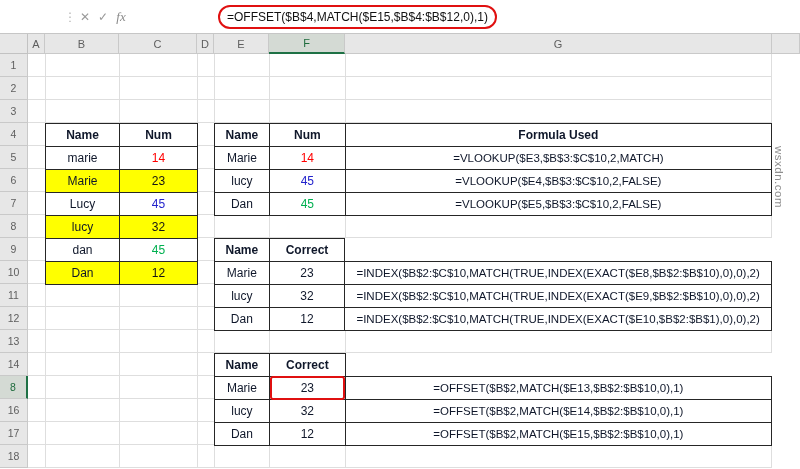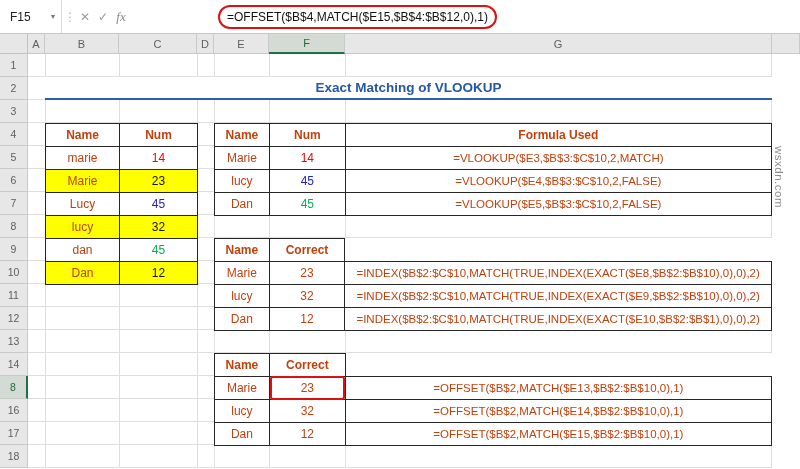--- a/index.html
+++ b/index.html
@@ -42,42 +42,38 @@
     background-repeat: repeat, no-repeat, no-repeat, no-repeat, no-repeat, no-repeat, no-repeat, no-repeat;
     background-size: auto, 1px 100%, 1px 100%, 1px 100%, 1px 100%, 1px 100%, 1px 100%, 1px 100%;
     background-position: 0 0, 17px 0, 91px 0, 169px 0, 186px 0, 241px 0, 317px 0, 743px 0;
   }
 
   .title { position:absolute; left:17px; top:23px; width:727px; height:23px; display:flex; align-items:center;
            justify-content:center; font-weight:bold; font-size:13.5px; color:#2457a8; border-bottom:2px solid #2e5ea8;
            background:#fff; }
 
   table.tbl { position:absolute; border-collapse:collapse; table-layout:fixed; background:#fff; }
-  .tbl th, .tbl td { border:1px solid #262626; text-align:center; font-size:12px; color:#c2410c;
+  .tbl th, .tbl td { border:1px solid #262626; text-align:center; font-size:12px; color:#0f172a;
                      padding:0 2px; white-space:nowrap; overflow:hidden; height:22px; line-height:22px; }
   .tbl th { font-weight:bold; }
   .tbl .nb { border:none; background:transparent; }
   .tbl .frm { font-size:11.5px; }
 
   .sel-box { position:absolute; left:242px; top:322px; width:75px; height:24px; border:2px solid #e01010;
              border-radius:3px; pointer-events:none; }
 
   .watermark { position:absolute; left:773px; top:112px; writing-mode:vertical-rl; font-size:11.5px;
                color:#8f8f8f; letter-spacing:0.5px; }
 </style>
 </head>
 <body>
 
 <div class="screen">
 
   <div class="fbar">
-    <div class="namebox">
-      <span>F15</span>
-      <span class="dd">▾</span>
-    </div>
     <div class="fb-sep">⋮</div>
     <span class="fb-ico" style="left:76px">✕</span>
     <span class="fb-ico" style="left:94px">✓</span>
     <span class="fb-ico fb-fx" style="left:112px">fx</span>
     <div class="fb-box" title="=OFFSET($B$4,MATCH($E15,$B$4:$B$12,0),1)" style="border-color: rgb(224, 16, 16); border-radius: 12px;">
       <span>=OFFSET($B$4,MATCH($E15,$B$4:$B$12,0),1)</span>
     </div>
   </div>
 
   <div class="sheet">
@@ -106,21 +102,20 @@
     <div class="rowhdr" style="top:273px">12</div>
     <div class="rowhdr" style="top:296px">13</div>
     <div class="rowhdr" style="top:319px">14</div>
     <div class="rowhdr hdr-sel" style="top:342px">8</div>
     <div class="rowhdr" style="top:365px">16</div>
     <div class="rowhdr" style="top:388px">17</div>
     <div class="rowhdr" style="top:411px">18</div>
 
     <div class="cells">
 
-      <div class="title" style="color: rgb(36, 87, 168);">Exact Matching of VLOOKUP</div>
 
       <table class="tbl" style="left:17px;top:69px">
         <colgroup>
             <col style="width:74px">
             <col style="width:78px">
           </colgroup>
         <tbody>
           <tr>
             <th>Name</th>
             <th>Num</th>

